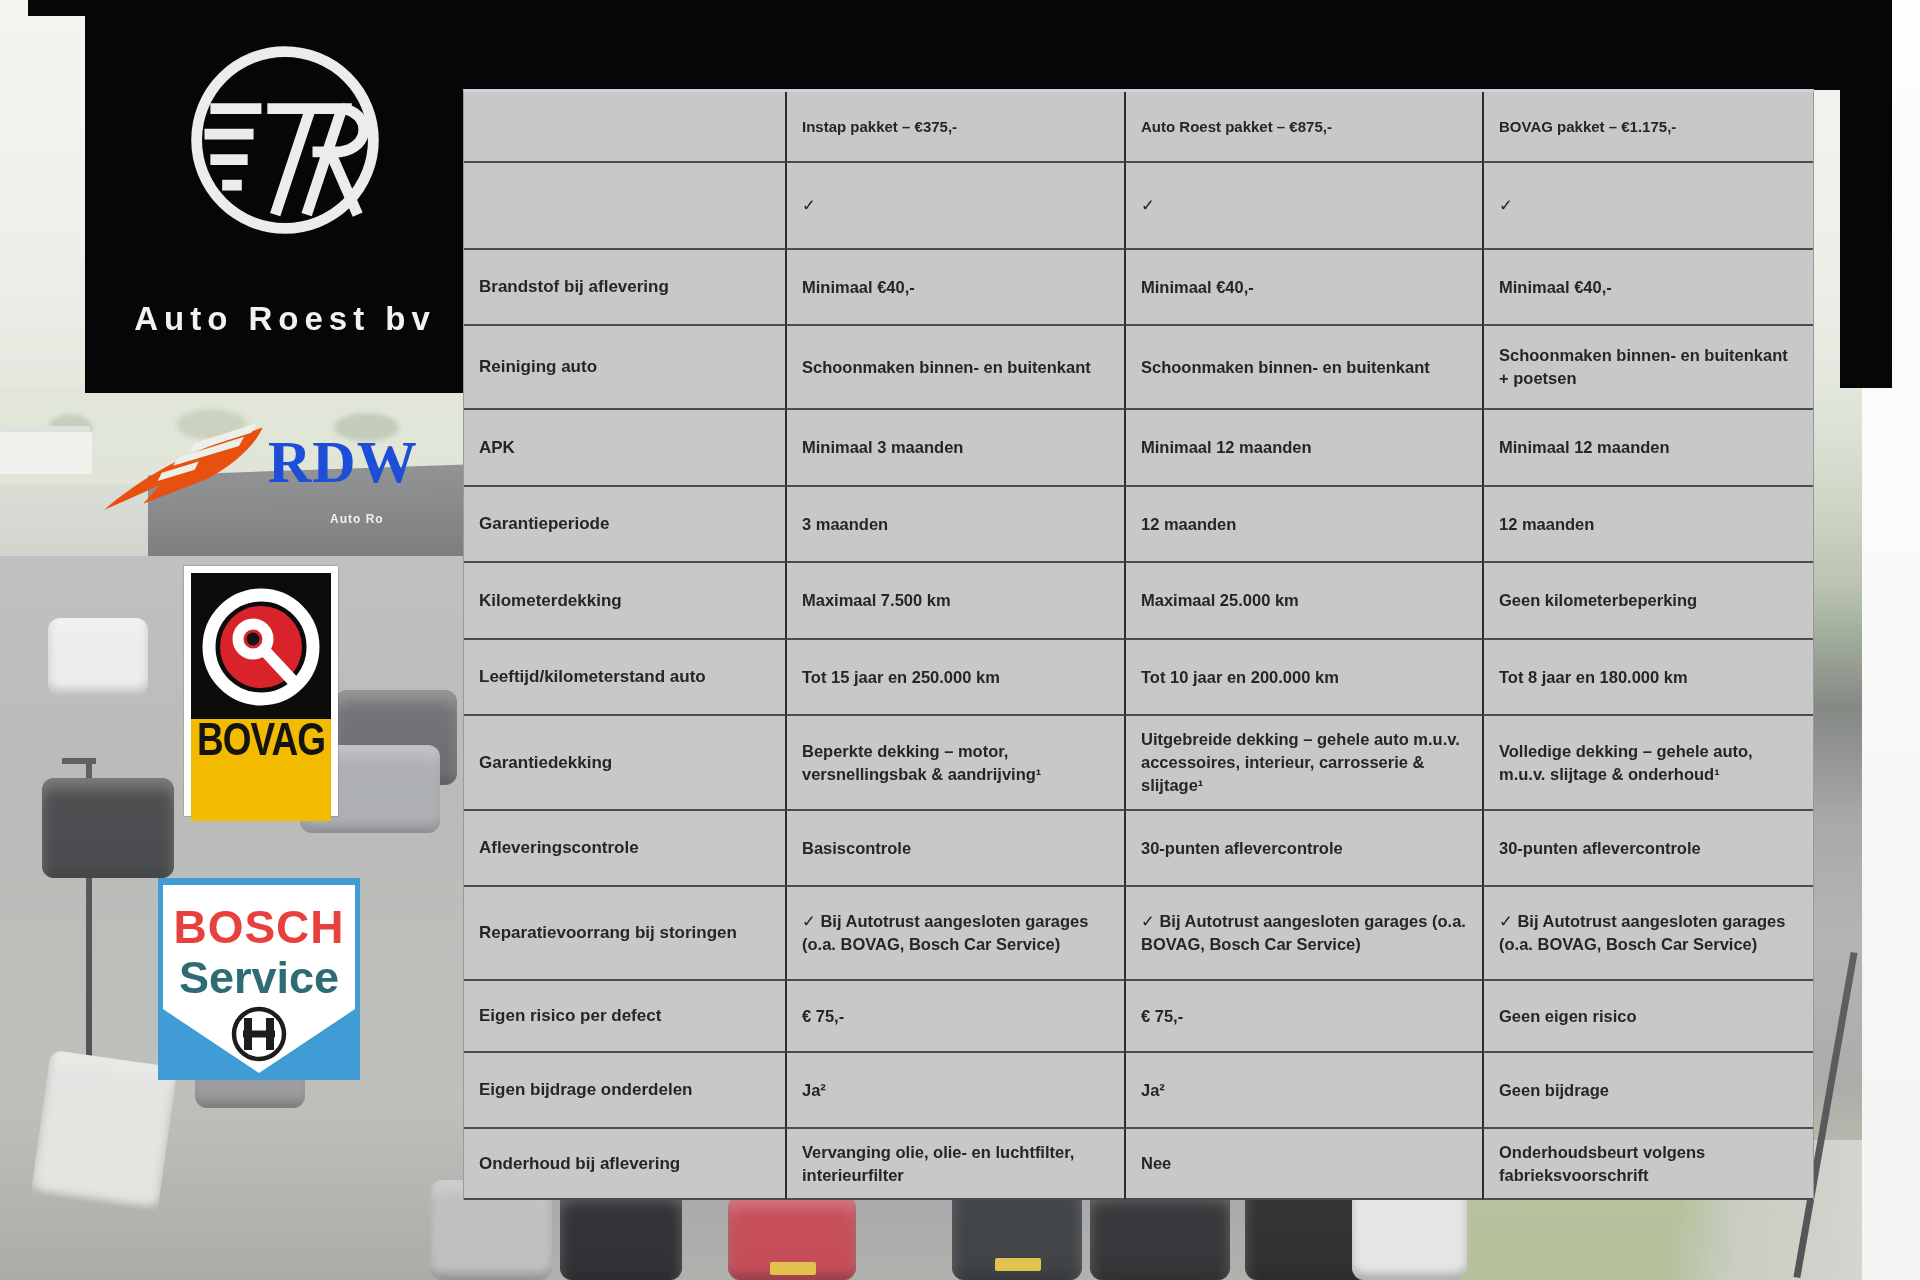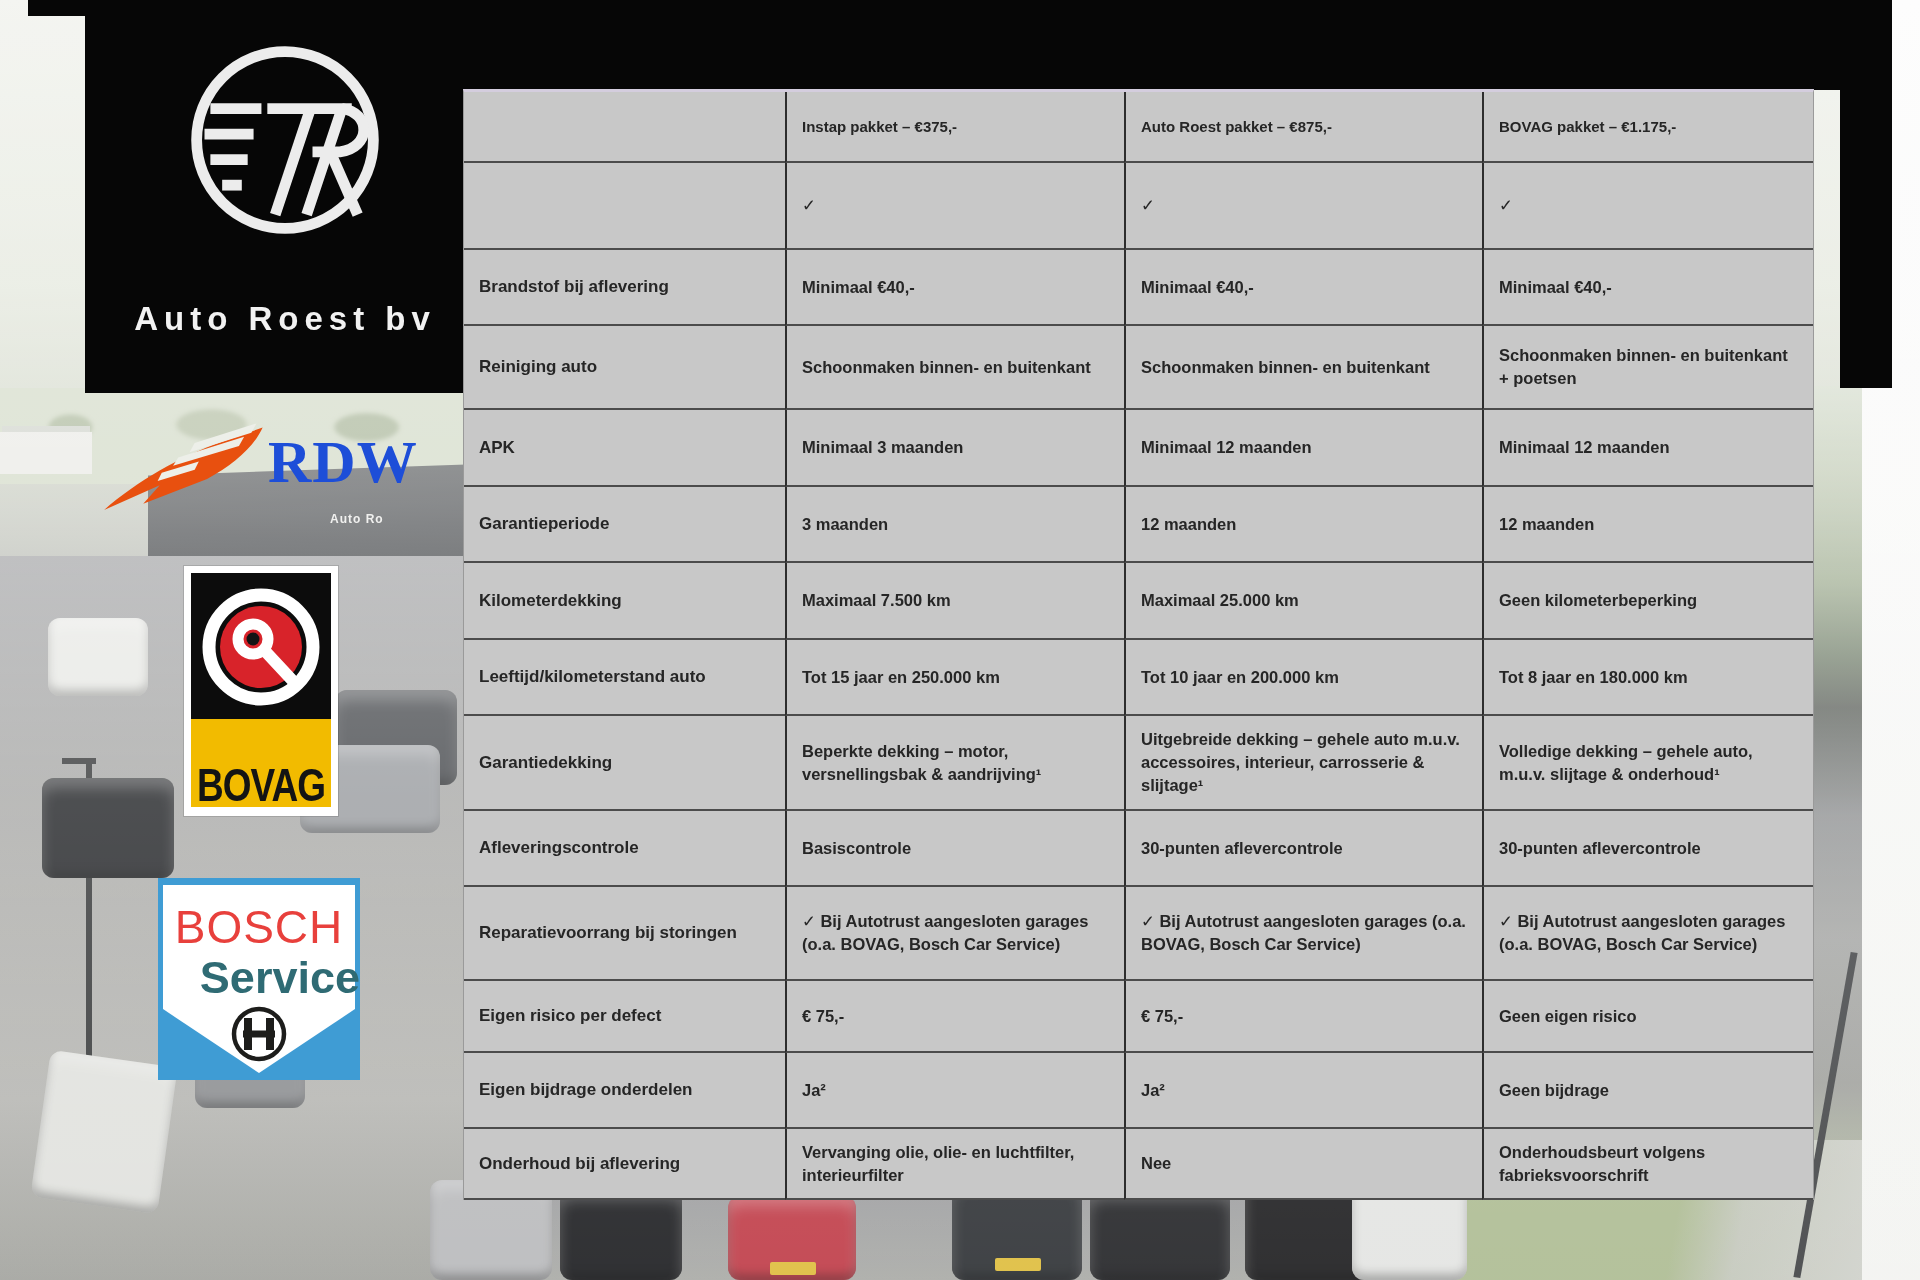--- a/index.html
+++ b/index.html
@@ -46,28 +46,28 @@
   .dealer-name{position:absolute;left:0;right:0;top:300px;text-align:center;
     color:#f2f2f2;font-size:33px;font-weight:bold;letter-spacing:6px;}
 
   
   .rdw{position:absolute;left:100px;top:408px;width:310px;height:110px;z-index:6;}
   .rdw-text{position:absolute;left:168px;top:20px;font-family:"Liberation Serif","DejaVu Serif",serif;
     font-weight:bold;font-size:60px;color:#1d4ed8;letter-spacing:1px;}
   .bovag{position:absolute;left:184px;top:566px;width:154px;height:250px;z-index:6;
     background:#fff;padding:7px;box-sizing:border-box;box-shadow:0 0 0 1px rgba(0,0,0,.12);}
   .bovag-top{width:140px;height:146px;background:#0c0c0c;}
-  .bovag-bottom{width:140px;height:88px;background:var(--bovag_yellow);display:flex;align-items:flex-end;justify-content:center;}
+  .bovag-bottom{width:140px;height:102px;background:var(--bovag_yellow);display:flex;align-items:flex-start;justify-content:center;}
   .bovag-word{font-size:37px;font-weight:bold;color:#141414;transform:scaleY(1.25);letter-spacing:-1px;}
   .bosch{position:absolute;left:158px;top:878px;width:202px;height:202px;z-index:6;background:var(--bosch_blue);}
   .bosch-shield{position:absolute;left:5px;top:7px;width:192px;height:188px;background:#fff;
     clip-path:polygon(0 0,100% 0,100% 66%,50% 100%,0 66%);}
   .bosch-word1{position:absolute;left:0;right:0;top:22px;text-align:center;
-    font-size:46px;font-weight:normal;color:var(--bosch_red);letter-spacing:1px;}
-  .bosch-word2{position:absolute;left:0;right:0;top:74px;text-align:right;
+    font-size:46px;font-weight:bold;color:var(--bosch_red);letter-spacing:1px;}
+  .bosch-word2{position:absolute;left:0;right:0;top:74px;text-align:center;
     font-size:45px;font-weight:bold;color:var(--bosch_teal);}
   .bosch-arm{position:absolute;left:71px;top:126px;width:60px;height:60px;}
 
   
   .table{position:absolute;left:463px;top:89px;width:1349px;z-index:5;
     display:grid;grid-template-columns:321px 339px 358px 331px;
     background:var(--table_bg);
     border-top:3px solid #d4cdde;border-left:1px solid #9a9a9a;border-right:1px solid #9a9a9a;}
   .cell{display:flex;flex-direction:column;justify-content:center;
     padding:6px 16px 6px 15px;box-sizing:border-box;

